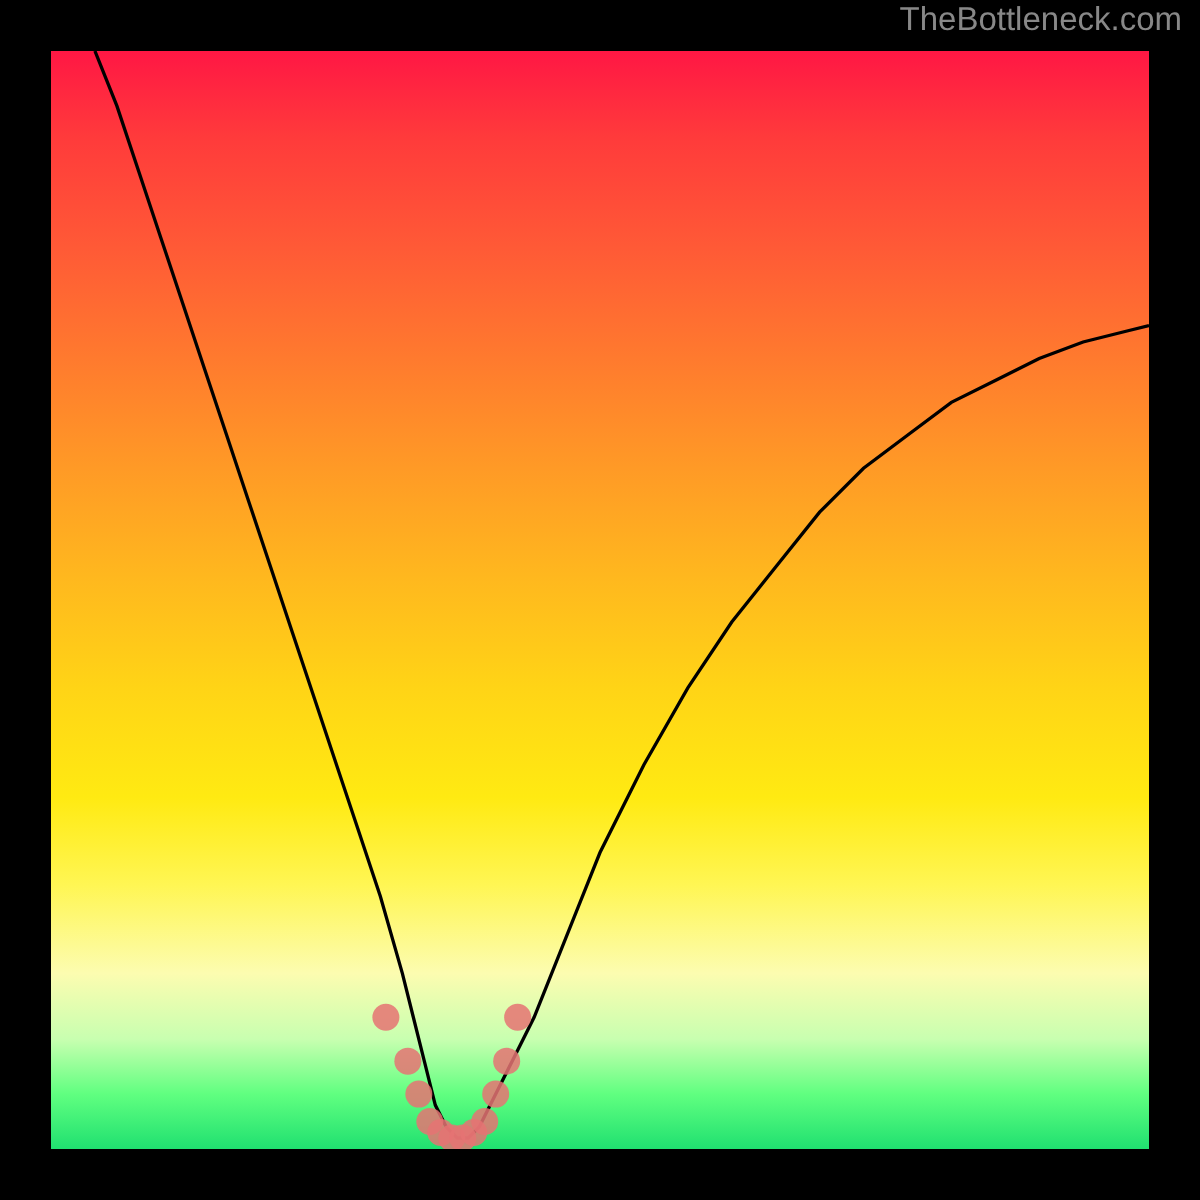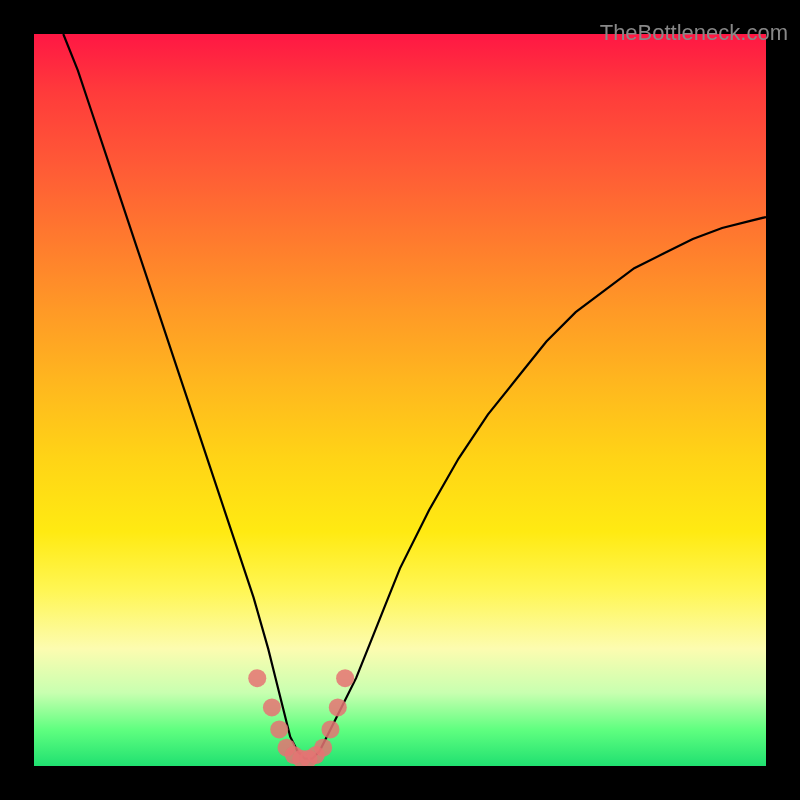--- a/index.html
+++ b/index.html
@@ -33,21 +33,21 @@
       #ffea12 68%,
       #fff654 76%,
       #fcfcb0 84%,
       #c8ffb0 90%,
       #60ff80 95%,
       #20e070 100%
     );
   }
   .watermark {
     position: absolute;
-    top: 20px;
+    top: 0;
     right: 12px;
     color: #888;
     font-size: 22px;
     font-weight: 500;
     font-family: Arial, sans-serif;
     z-index: 10;
   }
   svg.curve {
     position: absolute;
     left: 0;

